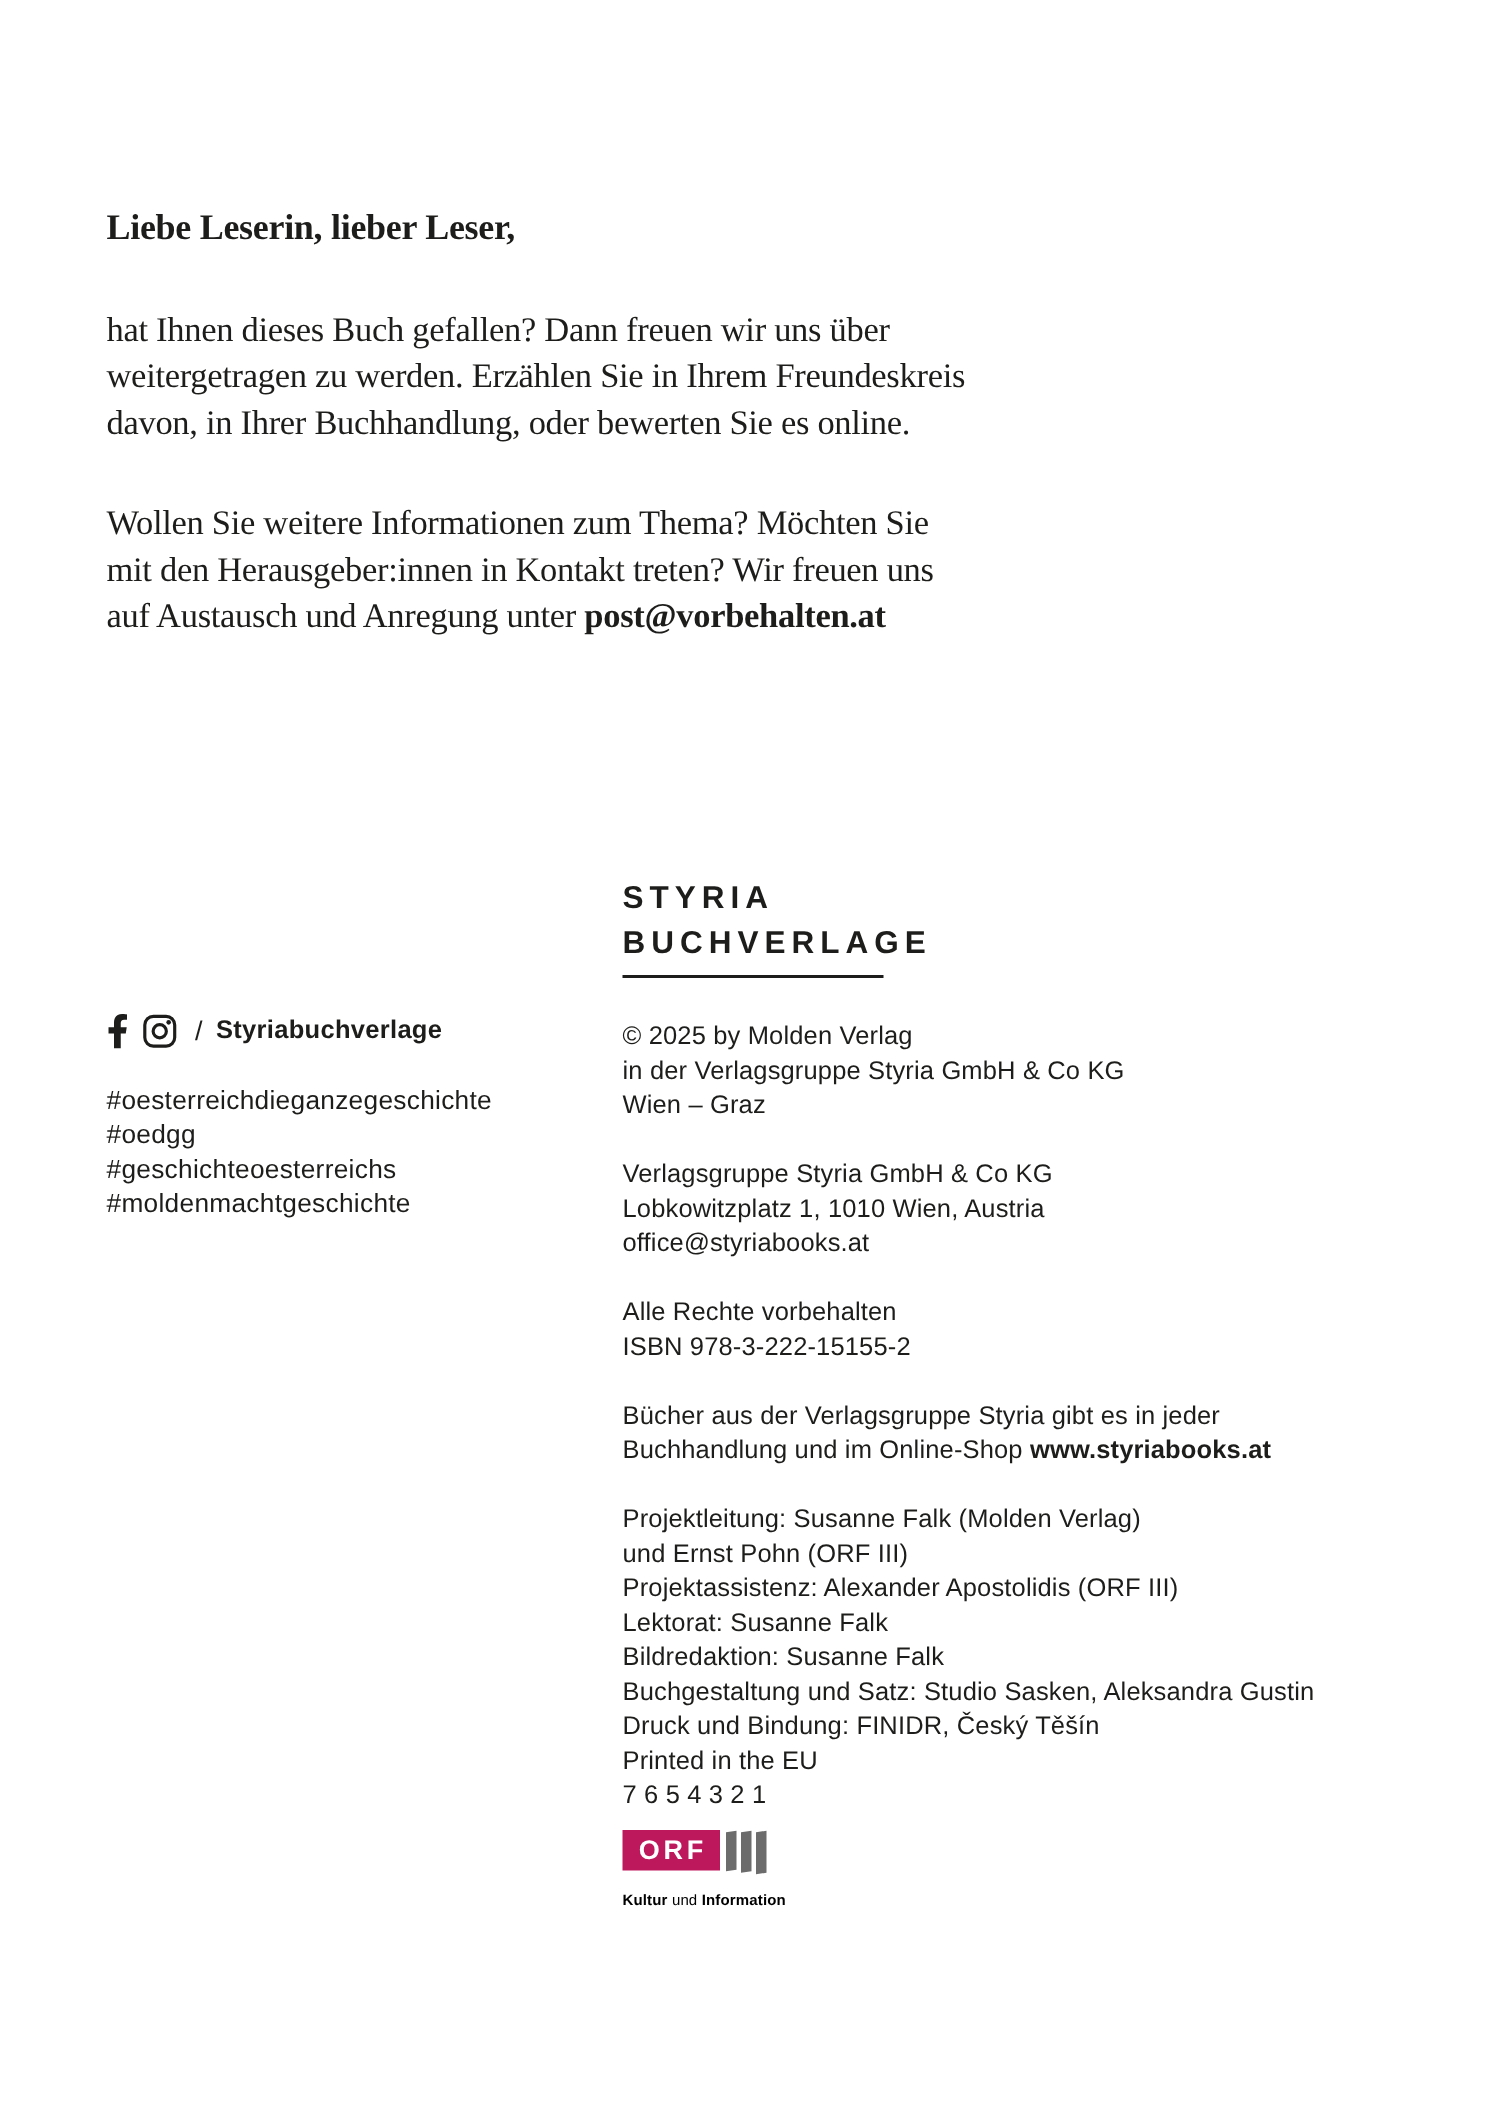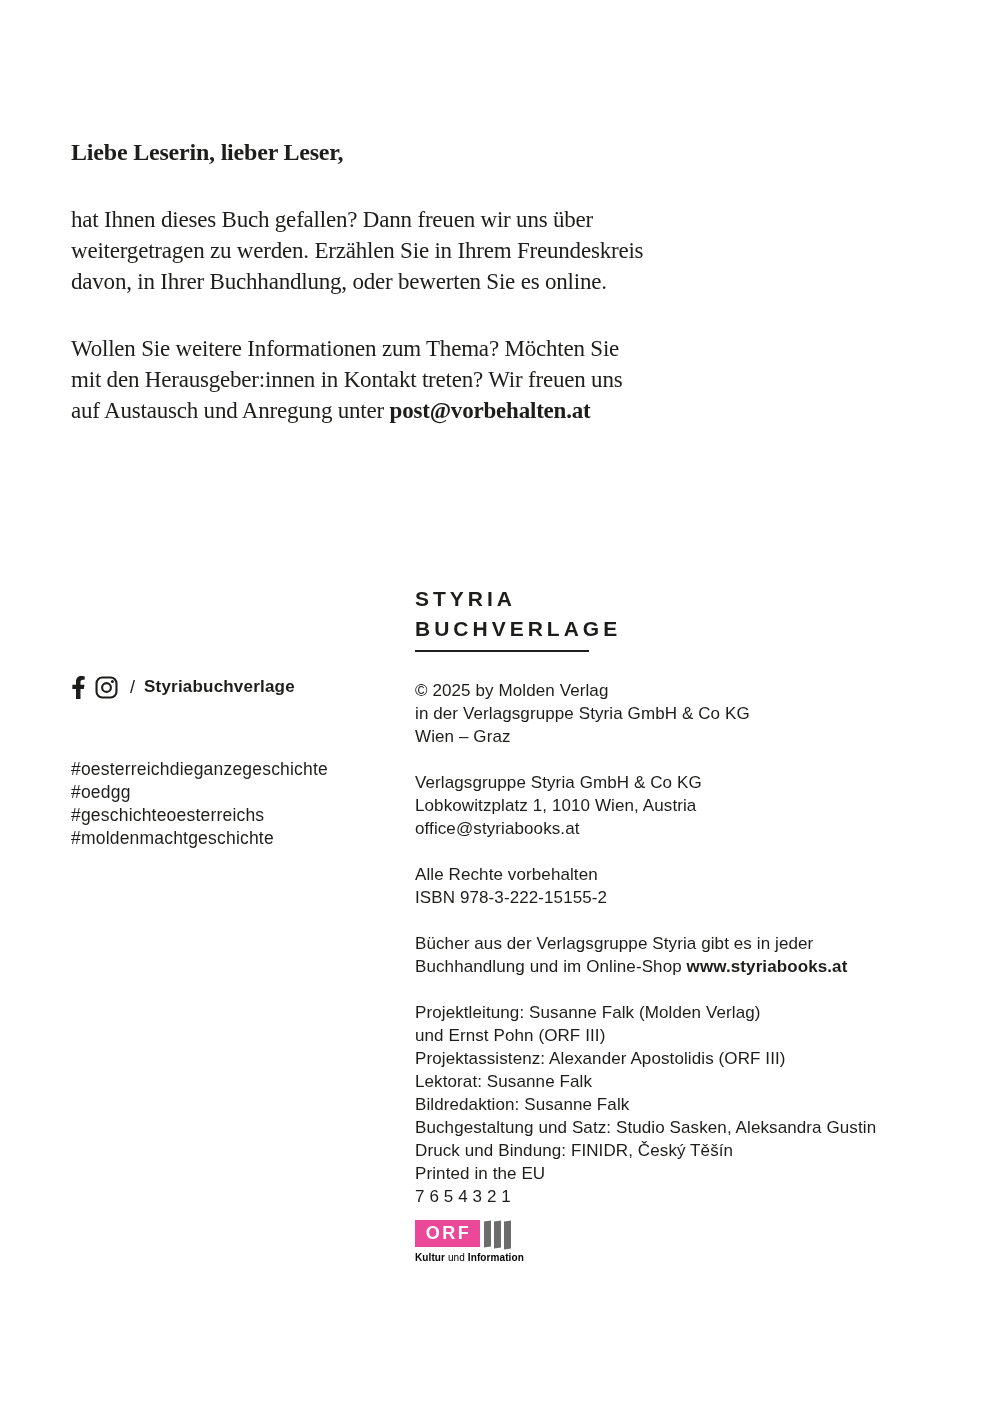--- a/index.html
+++ b/index.html
@@ -36,46 +36,46 @@
     position:absolute; left:71px; top:675px; height:24px;
     display:flex; align-items:center; gap:9px;
     font-size:17px;
   }
   .social .icon { display:inline-flex; align-items:center; }
   .social .sep { font-weight:400; font-size:18px; padding-left:3px; }
   .social .handle { font-weight:bold; letter-spacing:0.2px; }
 
   .hashtags {
     position:absolute; left:71px; top:722px;
-    font-size:17.5px; line-height:23px; letter-spacing:0.2px;margin-top:36px;
+    font-size:17.5px; line-height:23px; letter-spacing:0.2px;
   }
 
   
   .colophon {
     position:absolute; left:415px; top:679px; width:520px;
     font-size:17px; line-height:23px; letter-spacing:0.1px;
   }
   .colophon p { margin:0 0 23px 0; }
 
   
   .orf { position:absolute; left:415px; top:1220px; }
   .orf-row { display:flex; align-items:flex-start; }
   .orf-box {
-    width:65px; height:27px; background:#ec4899;
+    width:65px; height:27px; background:#be185d;
     display:flex; align-items:center; justify-content:center;
   }
   .orf-box span {
     color:#ffffff; font-weight:bold; font-size:18px; letter-spacing:2.5px;
     padding-left:2px;
   }
   .orf-bars { display:flex; gap:3px; margin-left:4px; margin-top:1px; }
   .orf-bar { display:block; width:7px; height:26px; background:#6d6c6c; transform:skewY(-8deg); }
   .orf-bar:nth-child(2){ height:27px; }
   .orf-bar:nth-child(3){ height:28px; }
-  .orf-caption { font-size:10px; margin-top:3px; letter-spacing:0.1px; color:#000000; }
+  .orf-caption { font-size:10px; margin-top:13px; letter-spacing:0.1px; color:#000000; }
   .orf-caption b { font-weight:bold; }
 </style>
 </head>
 <body>
 
 <section class="letter">
   <h1>Liebe Leserin, lieber Leser,</h1>
 
   <p>
     <span class="ln">hat Ihnen dieses Buch gefallen? Dann freuen wir uns über</span>

